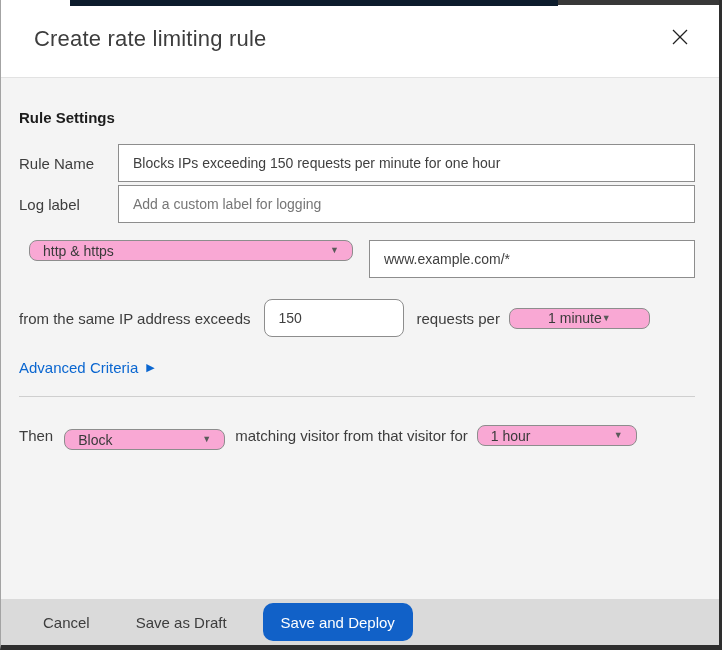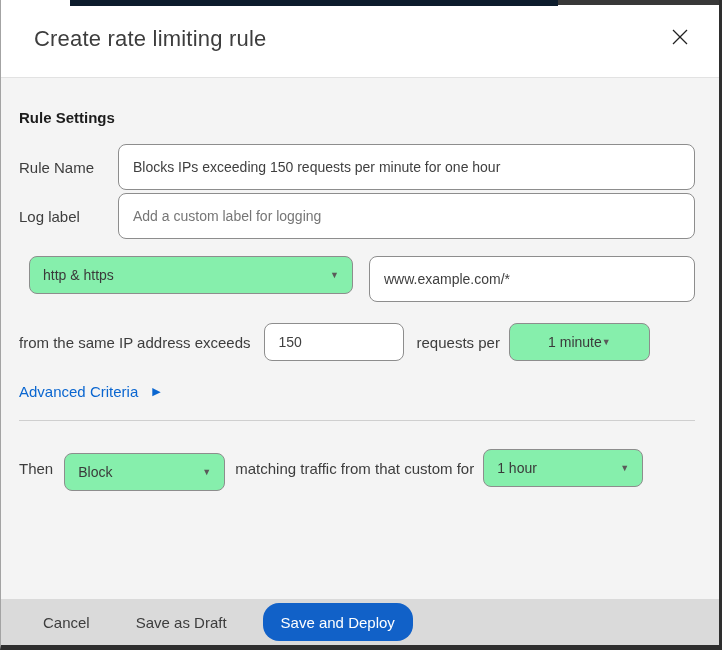--- a/index.html
+++ b/index.html
@@ -31,55 +31,55 @@
   .body { flex:1 1 auto; background:#f4f4f4; padding:14px 24px 0 18px; }
 
   .section-heading { font-size:15px; font-weight:bold; color:#1c1c1c; margin:16px 0 0; line-height:20px; }
 
   .field-row { display:flex; align-items:center; }
   .row-rule { margin-top:16px; }
   .row-log  { margin-top:3px; }
   .field-label { width:99px; flex:0 0 99px; font-size:15px; color:#3d3d3d; }
 
   .text-input {
-    flex:1 1 auto; height:46px;
-    border:1px solid #8d8d8d; border-radius:8px;
+    flex:1 1 auto; height:38px;
+    border:1px solid #8d8d8d; border-radius:0;
     background:#fff; padding:0 14px;
     font-size:14px; color:#3f3f3f;
     font-family:"Liberation Sans","DejaVu Sans",sans-serif;
     outline:none;
   }
   .text-input::placeholder { color:#767676; }
 
   .traffic-heading { font-size:15px; color:#3d3d3d; margin-top:19px; line-height:20px; }
 
   .row-url { margin-top:17px; margin-left:10px; display:flex; gap:16px; }
   .selectbox {
-    height:38px; background:#86efac;
+    height:21px; background:#f9a8d4;
     border:1px solid #8d8d8d; border-radius:8px;
     display:flex; align-items:center; justify-content:space-between;
     padding:0 13px; font-size:14px; color:#3a3a3a;
     cursor:pointer;
   }
   .caret { font-size:9px; color:#5a5a5a; line-height:1; }
   .scheme-select { width:324px; flex:0 0 324px; }
   .url-input { flex:1 1 auto; }
 
   .row-exceeds { margin-top:21px; display:flex; align-items:center; }
   .inline-text { font-size:15px; color:#3d3d3d; white-space:nowrap; }
   .count-input {
     width:140px; flex:0 0 140px; height:38px; margin:0 13px;
     border:1px solid #8d8d8d; border-radius:8px;
     background:#fff; padding:1px 14px; font-size:14px; color:#3f3f3f;
     font-family:"Liberation Sans","DejaVu Sans",sans-serif; outline:none;
   }
   .period-select { width:141px; flex:0 0 141px; margin-left:9px;justify-content:center; }
 
   .advanced-link {
-    margin-top:22px; display:inline-flex; align-items:center; gap:14px;
+    margin-top:22px; display:inline-flex; align-items:center; gap:8px;
     font-size:15px; color:#0a66d0; cursor:pointer; text-decoration:none;
     background:none; border:none; padding:0;
     font-family:"Liberation Sans","DejaVu Sans",sans-serif;
   }
   .advanced-arrow { font-size:11px; color:#0a66d0; }
 
   .divider { border:none; border-top:1px solid #cfcfcf; margin:19px 0 0; }
 
   .row-action { margin-top:24px; display:flex; align-items:center; }
   .action-select { width:161px; flex:0 0 161px; margin:8px 10px 0 11px; }
@@ -89,21 +89,21 @@
     flex:0 0 46px; height:46px; background:#dadada;
     display:flex; align-items:center; justify-content:flex-start;
     padding:0 32px; gap:26px;
   }
   .ghost-btn {
     background:none; border:none; font-size:15px; color:#3d3d3d;
     cursor:pointer; padding:6px 10px;
     font-family:"Liberation Sans","DejaVu Sans",sans-serif;
   }
   .primary-btn {
-    background:#1161c8; color:#fff; border:none; border-radius:16px;
+    background:#1161c8; color:#fff; border:none; border-radius:10px;
     font-size:15px; padding:0 18px; height:38px; cursor:pointer;
     font-family:"Liberation Sans","DejaVu Sans",sans-serif;
   }
 </style>
 </head>
 <body>
 
 <div class="modal">
   <div class="strip-navy"></div>
   <div class="strip-gray"></div>
@@ -159,21 +159,21 @@
     </button>
 
     <hr class="divider">
 
     <div class="row-action">
       <span class="inline-text">Then</span>
       <div class="selectbox action-select">
         <span>Block</span>
         <span class="caret">▼</span>
       </div>
-      <span class="inline-text">matching traffic from that custom for</span>
+      <span class="inline-text">matching visitor from that visitor for</span>
       <div class="selectbox duration-select">
         <span>1 hour</span>
         <span class="caret">▼</span>
       </div>
     </div>
 
   </div>
 
   <div class="footer">
     <button class="ghost-btn">Cancel</button>

